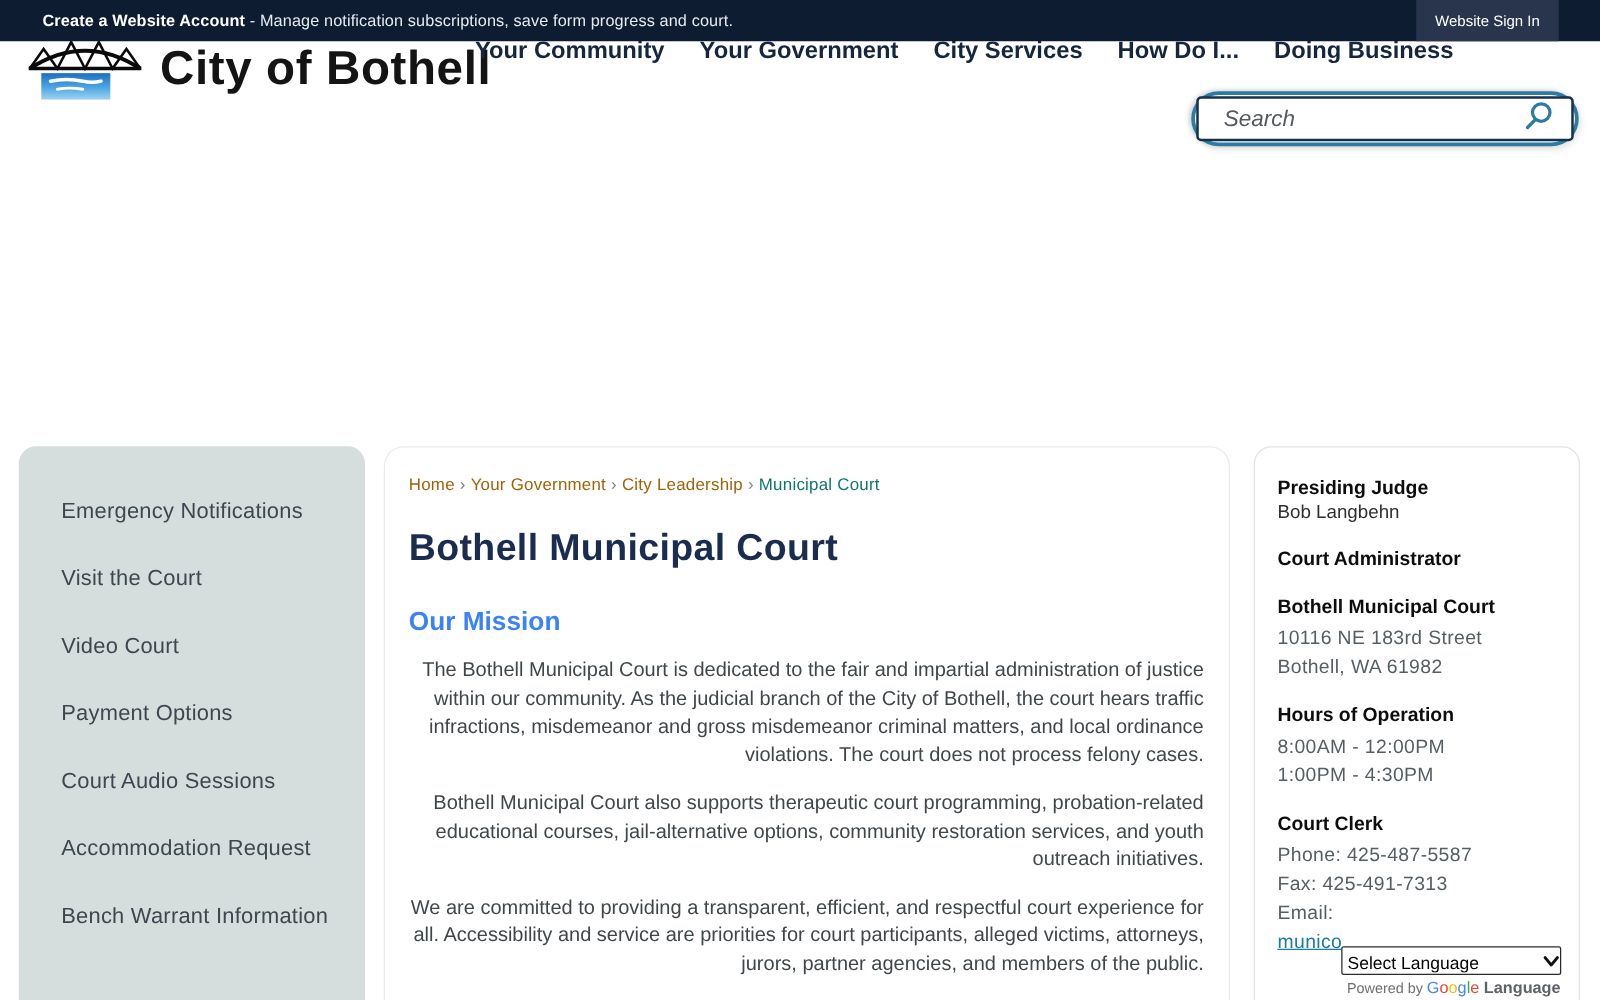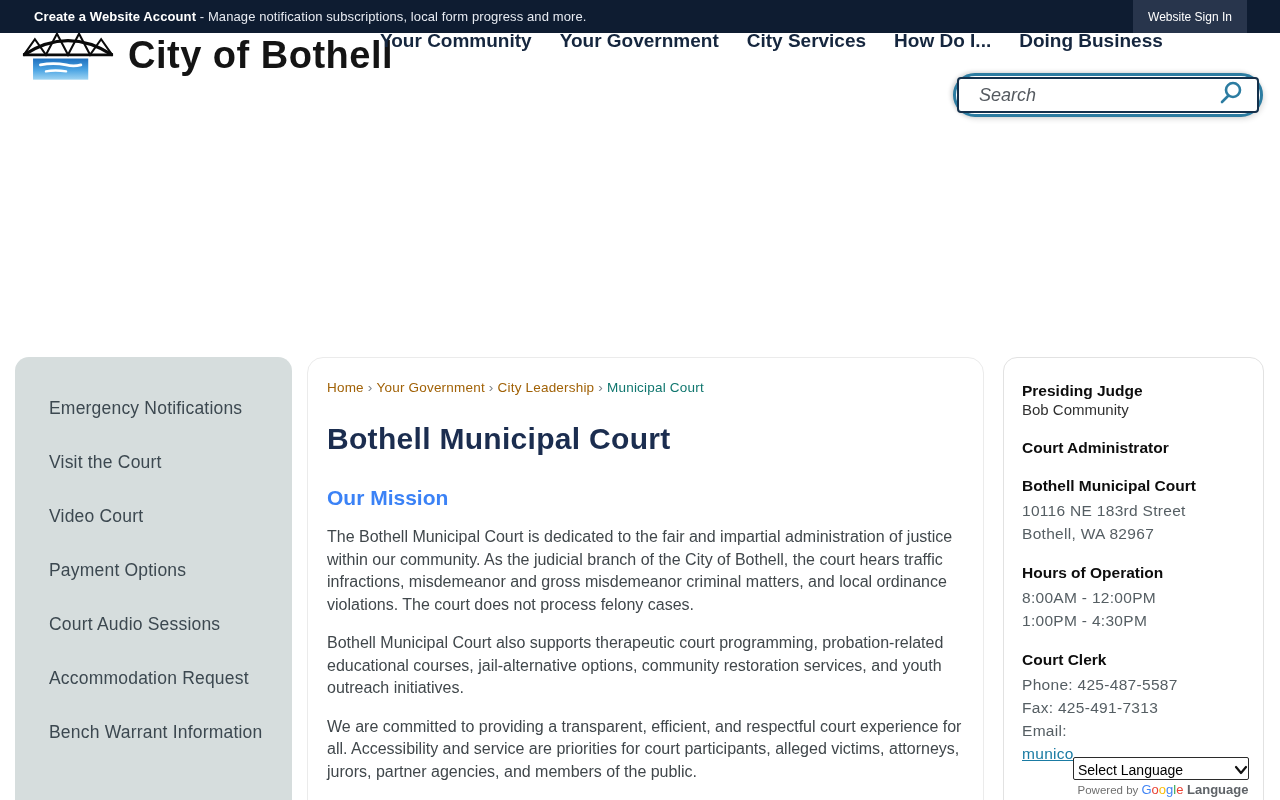--- a/index.html
+++ b/index.html
@@ -47,21 +47,21 @@
     letter-spacing:.2px; margin-bottom:29px; cursor:pointer; }
 
   .main-card { position:absolute; left:307px; top:357px; width:677px; height:470px;
     background:#fff; border:1px solid #ebebeb; border-radius:16px; padding:22px 20px 0 19px; }
   .breadcrumb { font-size:13.5px; color:#6b7075; letter-spacing:.2px; }
   .breadcrumb .crumb-link { color:#a16207; cursor:pointer; text-decoration:none; }
   .breadcrumb .sep { color:#7c8287; margin:0 4px; }
   .breadcrumb .crumb-current { color:#0f766e;margin-top:16px; }
   .page-title { margin-top:27px; font-size:30px; font-weight:800; color:#1b2d4f; letter-spacing:.3px; }
   .section-heading { margin-top:30px; font-size:21px; font-weight:700; color:#3b82f6; }
-  .main-card p { margin-top:16px; font-size:16px; line-height:22.5px; color:#40474b; max-width:640px; }
+  .main-card p { margin-top:16px; font-size:16px; line-height:22.5px; color:#40474b; max-width:640px;text-align:right; }
 
   .right-card { position:absolute; left:1003px; top:357px; width:261px; height:470px;
     background:#fff; border:1px solid #e2e2e2; border-radius:14px; padding:23px 14px 0 18px; }
   .info-group { margin-bottom:18px; }
   .info-group .label { font-size:15.5px; font-weight:700; color:#0d0d0d; line-height:19px; }
   .info-group.tight { margin-bottom:19px; }
   .info-group.tight .line { font-size:15px; color:#303030; line-height:19px; }
   .info-group.loose .label { margin-bottom:4px; }
   .info-group.loose .line { font-size:15.5px; color:#555e63; line-height:23px; letter-spacing:.3px; }
   .email-link { font-size:15.5px; line-height:23px; color:#1a7ba3;
@@ -119,21 +119,21 @@
           <circle cx="15" cy="10" r="7" stroke="#2c7ca1" stroke-width="2.6" fill="none"></circle>
           <line x1="10" y1="16" x2="4" y2="22" stroke="#2c7ca1" stroke-width="2.6" stroke-linecap="round"></line>
         </svg>
       </span>
     </div>
   </div>
 </div>
 
 <div class="topbar">
   <div class="promo">
-    <b>Create a Website Account</b><span> - Manage notification subscriptions, local form progress and more.</span>
+    <b>Create a Website Account</b><span> - Manage notification subscriptions, save form progress and court.</span>
   </div>
   <button class="signin-btn">Website Sign In</button>
 </div>
 
 <aside class="left-card">
   <ul>
     <li>Emergency Notifications</li>
     <li>Visit the Court</li>
     <li>Video Court</li>
     <li>Payment Options</li>
@@ -152,29 +152,29 @@
   <h2 class="section-heading">Our Mission</h2>
 
   <p>The Bothell Municipal Court is dedicated to the fair and impartial administration of justice within our community. As the judicial branch of the City of Bothell, the court hears traffic infractions, misdemeanor and gross misdemeanor criminal matters, and local ordinance violations. The court does not process felony cases.</p>
   <p>Bothell Municipal Court also supports therapeutic court programming, probation-related educational courses, jail-alternative options, community restoration services, and youth outreach initiatives.</p>
   <p>We are committed to providing a transparent, efficient, and respectful court experience for all. Accessibility and service are priorities for court participants, alleged victims, attorneys, jurors, partner agencies, and members of the public.</p>
 </main>
 
 <aside class="right-card">
   <div class="info-group tight">
     <div class="label">Presiding Judge</div>
-    <div class="line">Bob Community</div>
+    <div class="line">Bob Langbehn</div>
   </div>
   <div class="info-group tight">
     <div class="label">Court Administrator</div>
   </div>
   <div class="info-group loose">
     <div class="label">Bothell Municipal Court</div>
     <div class="line">10116 NE 183rd Street</div>
-    <div class="line">Bothell, WA 82967</div>
+    <div class="line">Bothell, WA 61982</div>
   </div>
   <div class="info-group loose">
     <div class="label">Hours of Operation</div>
     <div class="line">8:00AM - 12:00PM</div>
     <div class="line">1:00PM - 4:30PM</div>
   </div>
   <div class="info-group loose">
     <div class="label">Court Clerk</div>
     <div class="line">Phone: 425-487-5587</div>
     <div class="line">Fax: 425-491-7313</div>

